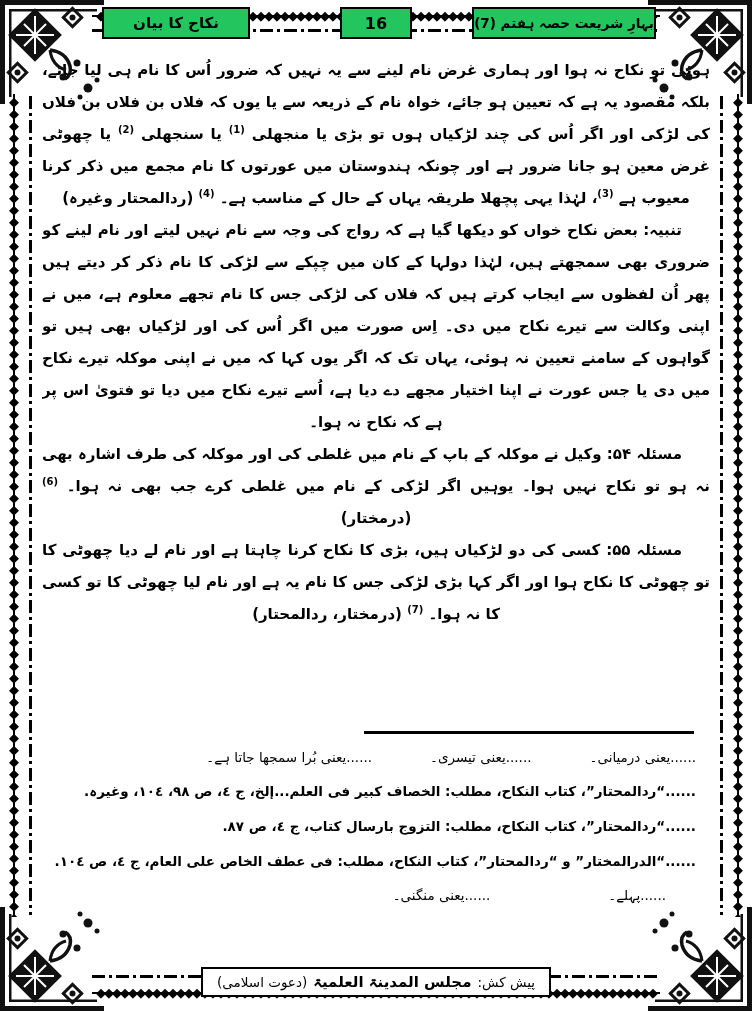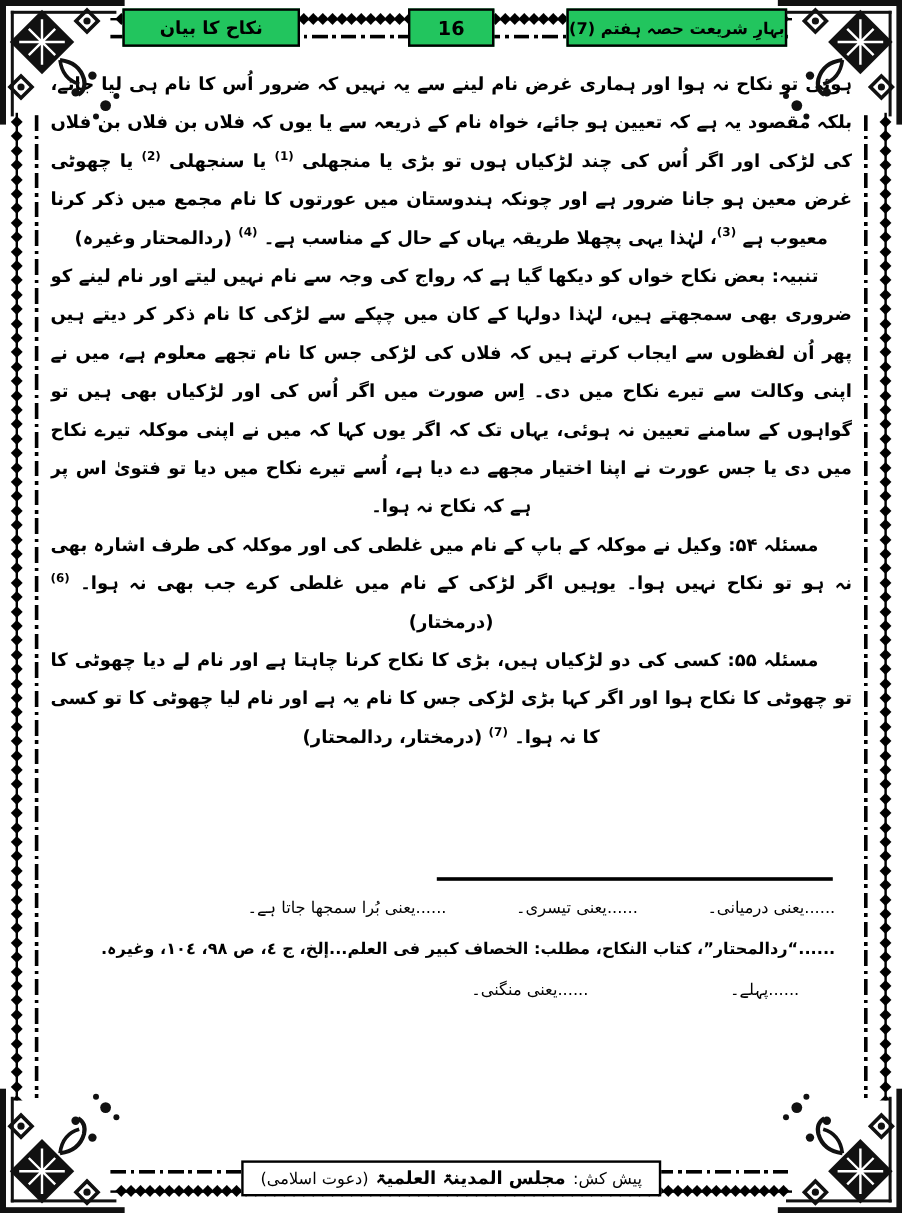--- a/index.html
+++ b/index.html
@@ -182,20 +182,22 @@
 
   <div class="footnotes">
     <div class="fn-sep"></div>
     <div class="fn-row1">
       <span>......یعنی درمیانی۔</span>
       <span>......یعنی تیسری۔</span>
       <span>......یعنی بُرا سمجھا جاتا ہے۔</span>
     </div>
     <div class="fn-refs">
       <div class="fn-ref">......“ردالمحتار”، کتاب النکاح، مطلب: الخصاف کبیر فی العلم...إلخ، ج ٤، ص ٩٨، ١٠٤، وغیرہ.</div>
+      <div class="fn-ref">......“ردالمحتار”، کتاب النکاح، مطلب: التزوج بارسال کتاب، ج ٤، ص ٨٧.</div>
+      <div class="fn-ref">......“الدرالمختار” و “ردالمحتار”، کتاب النکاح، مطلب: فی عطف الخاص علی العام، ج ٤، ص ١٠٤.</div>
     </div>
     <div class="fn-row2">
       <span>......پہلے۔</span>
       <span>......یعنی منگنی۔</span>
     </div>
   </div>
 
   <div class="footer-box">
     <span>پیش کش:</span>
     <span class="pub-name">مجلس المدینۃ العلمیۃ</span>

